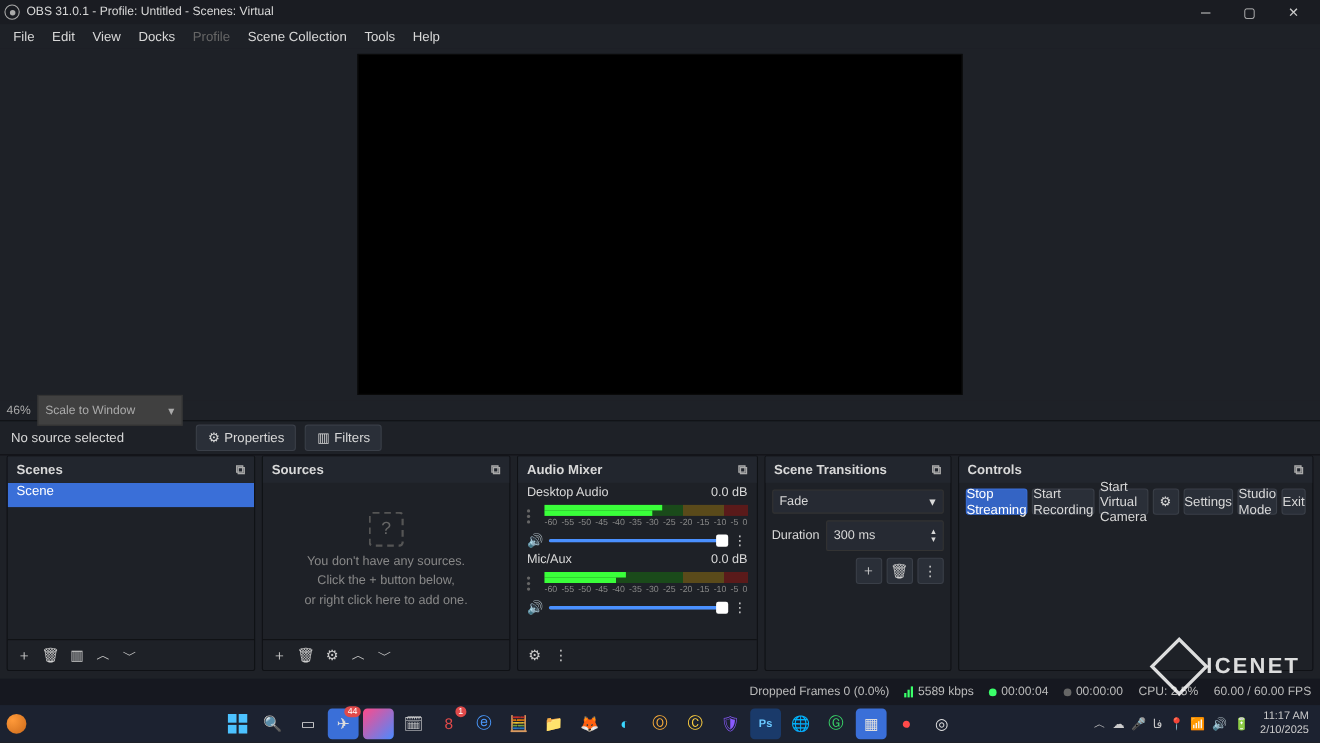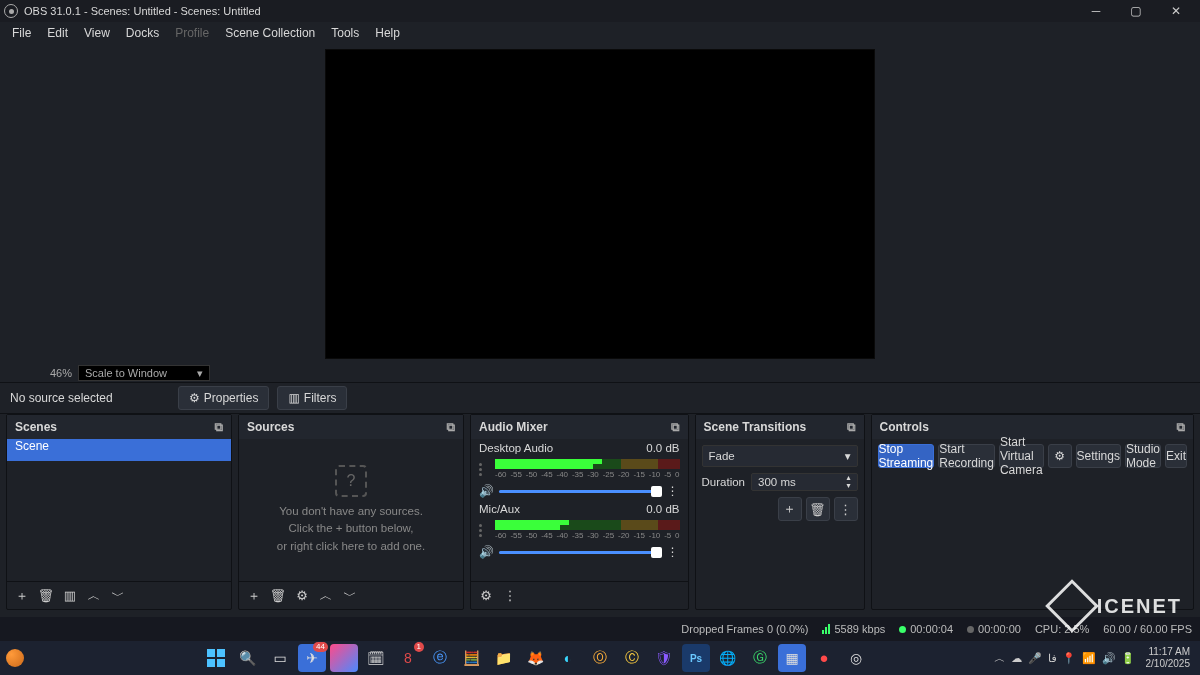--- a/index.html
+++ b/index.html
@@ -15,22 +15,22 @@
 
 .menubar { height:22px; background:#1e2127; display:flex; align-items:center; padding:0 4px; font-size:12px; }
 .menubar .menuitem { padding:2px 8px; cursor:pointer; }
 .menubar .menuitem.disabled { color:#666; }
 
 
 .preview-row { height:320px; background:#1e2127; display:flex; align-items:center; justify-content:center; padding:6px; }
 .preview-canvas { width:550px; height:310px; background:#000; border:1px solid #0a0a0a; }
 
 
-.zoombar { height:18px; display:flex; align-items:center; padding:0 6px; font-size:11px; color:#aaa; gap:6px;margin-left:44px; }
-.zoombar .zsel { background:#000000; border:1px solid #333; padding:0 6px; height:16px; display:flex; align-items:center; gap:30px; }
+.zoombar { height:18px; display:flex; align-items:center; padding:0 6px; font-size:11px; color:#aaa; gap:6px; }
+.zoombar .zsel { background:#404040; border:1px solid #333; padding:0 6px; height:28px; display:flex; align-items:center; gap:30px; }
 
 
 .nosrc-row { height:32px; display:flex; align-items:center; padding:0 10px; gap:8px; border-top:1px solid #0f1115; border-bottom:1px solid #0f1115; }
 .nosrc-row .nstxt { flex:0 0 160px; }
 .nosrc-row .gbtn { background:#2a2f38; border:1px solid #3a3f48; border-radius:3px; padding:4px 10px; display:flex; align-items:center; gap:4px; cursor:pointer; font-size:12px; }
 
 
 .docks { height:198px; display:flex; gap:6px; padding:0 6px 2px 6px; }
 .dock { background:#1e2127; border:1px solid #0f1115; border-radius:2px; display:flex; flex-direction:column; }
 .dock-head { height:24px; background:#22262e; display:flex; align-items:center; padding:0 8px; font-size:12px; font-weight:600; justify-content:space-between; }
@@ -66,21 +66,21 @@
 .vol-icon { width:14px; text-align:center; cursor:pointer; }
 .slider { flex:1; height:3px; background:#3a3f48; border-radius:2px; position:relative; }
 .slider .fill { position:absolute; left:0; top:0; height:100%; background:#4a90ff; border-radius:2px; }
 .slider .knob { position:absolute; top:-4px; width:11px; height:11px; background:#fff; border-radius:2px; }
 
 
 .dock-trans { flex:0 0 170px; }
 .trans-body { padding:6px; display:flex; flex-direction:column; gap:6px; font-size:11.5px;justify-content:space-between; }
 .tsel { background:#262a33; border:1px solid #333; height:22px; display:flex; align-items:center; padding:0 6px; justify-content:space-between; cursor:pointer; border-radius:2px; }
 .trow { display:flex; align-items:center; gap:6px; }
-.tinput { background:#262a33; border:1px solid #333; height:18px; flex:1; padding:0 6px; display:flex; align-items:center; justify-content:space-between; border-radius:2px; }
+.tinput { background:#262a33; border:1px solid #333; height:28px; flex:1; padding:0 6px; display:flex; align-items:center; justify-content:space-between; border-radius:2px; }
 .trow2 { display:flex; gap:4px; justify-content:flex-end; }
 
 
 .dock-ctrl { flex:0 0 212px; }
 .ctrl-body { padding:5px 6px; display:flex; flex-direction:row; gap:4px; }
 .cbtn { height:24px; background:#2a2f38; border:1px solid #3a3f48; border-radius:3px; display:flex; align-items:center; justify-content:center; cursor:pointer; font-size:12px; }
 .cbtn.primary { background:#3464c4; border-color:#3a6fd8; color:#fff; }
 .cbtn-row { display:flex; gap:4px; }
 .cbtn-row .cbtn { flex:1; }
 .cbtn-row .gear { flex:0 0 24px; }
@@ -110,21 +110,21 @@
 
 .watermark { position:absolute; right:18px; bottom:50px; font-size:20px; font-weight:700; letter-spacing:2px; color:rgba(255,255,255,0.85); display:flex; align-items:center; gap:6px; pointer-events:none; }
 .watermark .wlogo { width:38px; height:38px; border:3px solid rgba(255,255,255,0.85); transform:rotate(45deg); }
 
 </style>
 </head>
 <body>
 
 <div class="titlebar">
   <div class="logo"></div>
-  <span>OBS 31.0.1 - Scenes: Untitled - Scenes: Untitled</span>
+  <span>OBS 31.0.1 - Profile: Untitled - Scenes: Virtual</span>
   <div class="spacer"></div>
   <div class="winbtn">─</div>
   <div class="winbtn">▢</div>
   <div class="winbtn">✕</div>
 </div>
 
 <div class="menubar">
   <div class="menuitem"><span>File</span></div>
   <div class="menuitem"><span>Edit</span></div>
   <div class="menuitem"><span>View</span></div>

